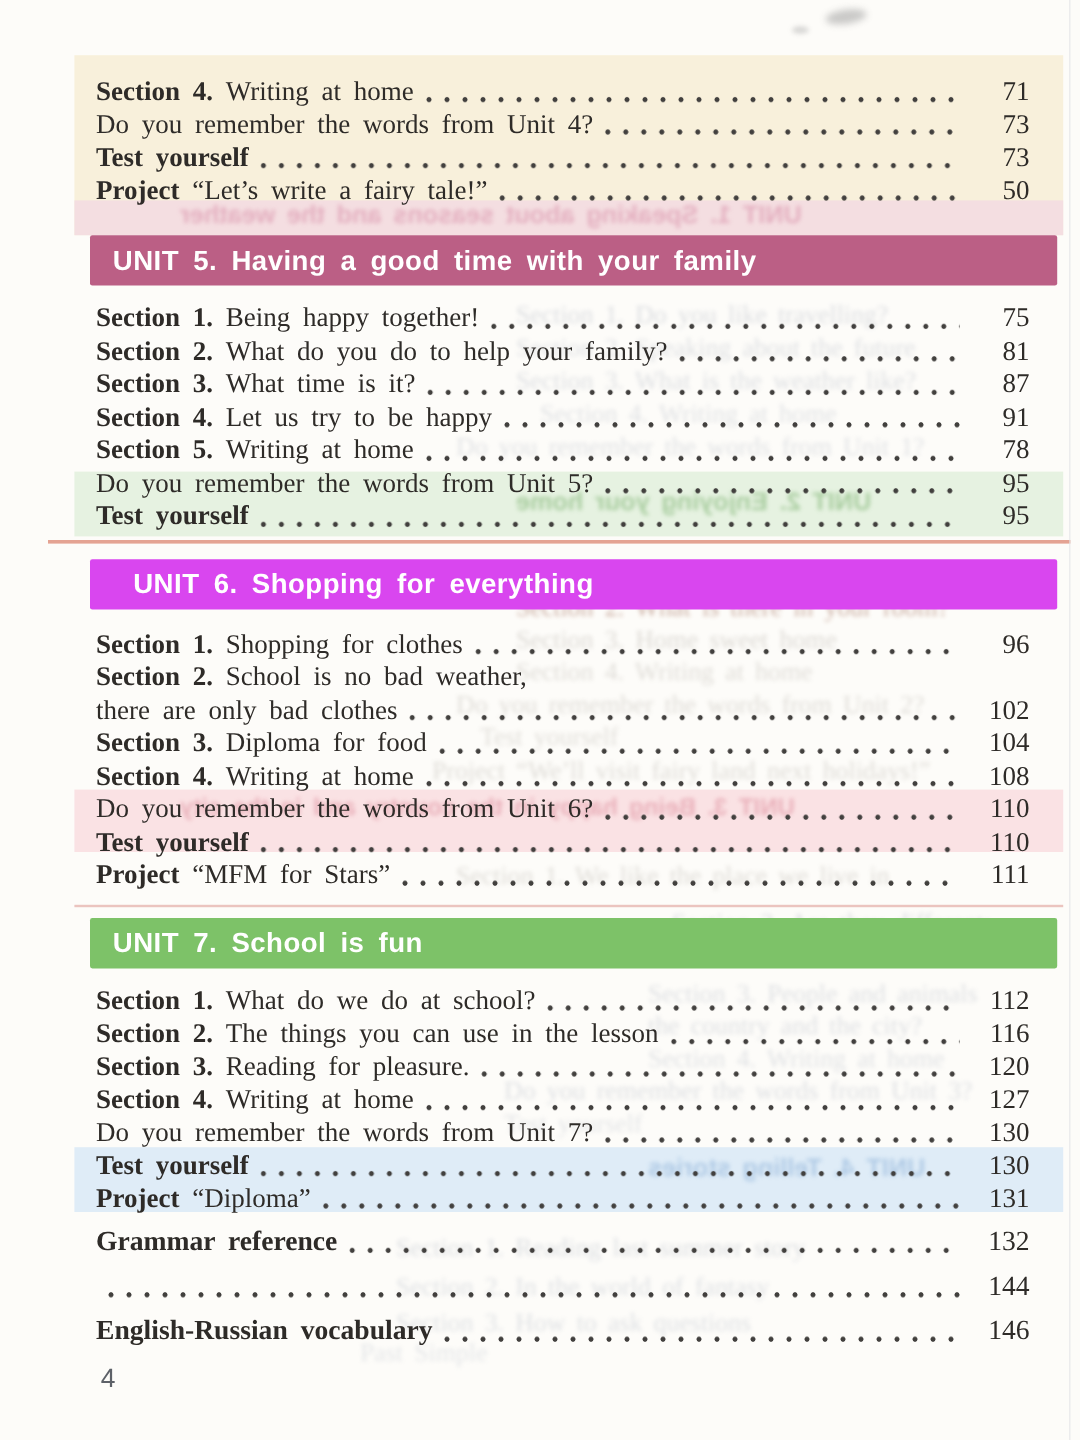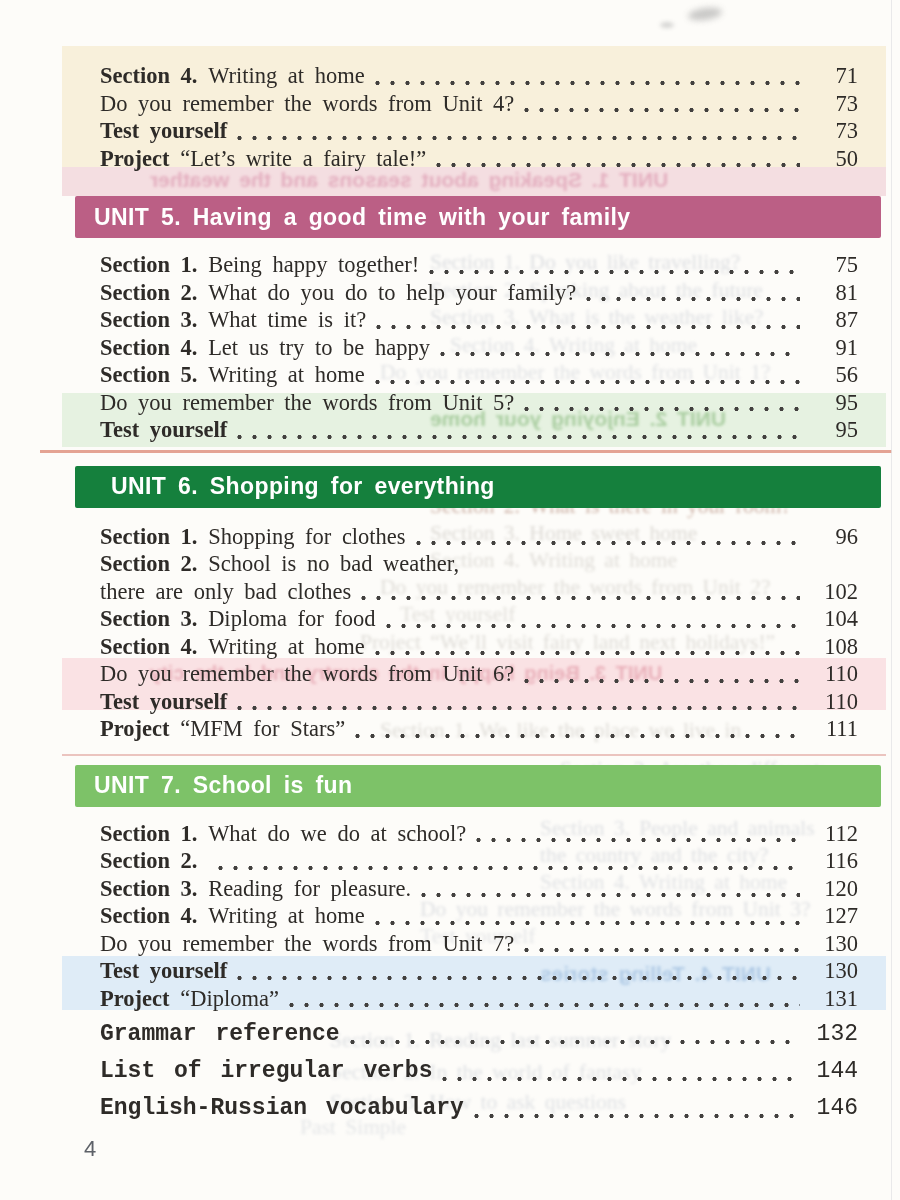--- a/index.html
+++ b/index.html
@@ -19,21 +19,21 @@
   .smudge2{position:absolute;left:660px;top:22px;width:14px;height:6px;background:#9a9a9a;
           border-radius:50%;filter:blur(2px);opacity:.4;}
   .edge-line{position:absolute;left:891px;top:0;width:1px;height:1200px;background:#e3e3e6;opacity:.8;}
   
   .ghost{position:absolute;white-space:pre;pointer-events:none;filter:blur(1.6px);
          font-size:21.5px;word-spacing:4px;}
   .ghost.sans{font-family:"Liberation Sans","DejaVu Sans",sans-serif;font-weight:700;}
   .mir{transform:scaleX(-1);}
   
   #content{position:absolute;left:80px;top:62px;width:778px;}
-  .row{display:flex;align-items:center;line-height:27.5px;font-size:22.5px;word-spacing:5px;margin-left:20px;}
+  .row{display:flex;align-items:center;line-height:27.5px;font-size:22.5px;word-spacing:5px;}
   .pfx{font-weight:700;white-space:pre;}
   .txt{white-space:pre;}
   .leader{flex:1 1 auto;align-self:flex-end;height:6px;margin:0 12px 4px 10px;min-width:12px;
           background-image:radial-gradient(circle at 2.5px 3px,#42403e 1.8px,rgba(0,0,0,0) 2.4px);
           background-size:15px 6px;background-repeat:repeat-x;}
   .pg{min-width:46px;text-align:right;white-space:pre;}
   .banner{height:42px;margin-left:-5px;width:806px;box-sizing:border-box;display:flex;align-items:center;
           padding-left:19px;color:#fff;border-radius:2px;position:relative;
           font-family:"Liberation Sans","DejaVu Sans",sans-serif;font-weight:700;font-size:23px;
           letter-spacing:.4px;word-spacing:5px;}
@@ -138,34 +138,34 @@
           <div class="row">
             <span class="pfx">Section 4. </span>
             <span class="txt">Let us try to be happy</span>
             <span class="leader"></span>
             <span class="pg">91</span>
           </div>
           <div class="row">
             <span class="pfx">Section 5. </span>
             <span class="txt">Writing at home</span>
             <span class="leader"></span>
-            <span class="pg">56</span>
+            <span class="pg">78</span>
           </div>
           <div class="row">
             <span class="txt">Do you remember the words from Unit 5?</span>
             <span class="leader"></span>
             <span class="pg">95</span>
           </div>
           <div class="row">
             <span class="pfx">Test yourself</span>
             <span class="leader"></span>
             <span class="pg">95</span>
           </div>
         </div>
-        <div class="banner" style="background: #15803d; margin-top: 22px; padding-left: 36px;">UNIT 6. Shopping for everything</div>
+        <div class="banner" style="background: #d946ef; margin-top: 22px; padding-left: 36px;">UNIT 6. Shopping for everything</div>
         <div class="unit-rows" style="margin-top: 15px;">
           <div class="row">
             <span class="pfx">Section 1. </span>
             <span class="txt">Shopping for clothes</span>
             <span class="leader"></span>
             <span class="pg">96</span>
           </div>
           <div class="row">
             <span class="pfx">Section 2. </span>
             <span class="txt">School is no bad weather,</span>
@@ -207,20 +207,21 @@
         <div class="banner" style="background: rgb(125, 194, 104); margin-top: 22px;">UNIT 7. School is fun</div>
         <div class="unit-rows" style="margin-top: 13px;">
           <div class="row">
             <span class="pfx">Section 1. </span>
             <span class="txt">What do we do at school?</span>
             <span class="leader"></span>
             <span class="pg">112</span>
           </div>
           <div class="row">
             <span class="pfx">Section 2. </span>
+            <span class="txt">The things you can use in the lesson</span>
             <span class="leader"></span>
             <span class="pg">116</span>
           </div>
           <div class="row">
             <span class="pfx">Section 3. </span>
             <span class="txt">Reading for pleasure.</span>
             <span class="leader"></span>
             <span class="pg">120</span>
           </div>
           <div class="row">
@@ -240,28 +241,27 @@
             <span class="pg">130</span>
           </div>
           <div class="row">
             <span class="pfx">Project </span>
             <span class="txt">“Diploma”</span>
             <span class="leader"></span>
             <span class="pg">131</span>
           </div>
         </div>
       </div>
-    <div id="backmatter" style="margin-top: 9px; font-family: Liberation Mono, monospace;">
+    <div id="backmatter" style="margin-top: 9px;">
         <div class="row">
           <span class="pfx">Grammar reference</span>
           <span class="leader"></span>
           <span class="pg">132</span>
         </div>
         <div class="row bm-row">
-          <span class="pfx">List of irregular verbs</span>
           <span class="leader"></span>
           <span class="pg">144</span>
         </div>
         <div class="row bm-row">
           <span class="pfx">English-Russian vocabulary</span>
           <span class="leader"></span>
           <span class="pg">146</span>
         </div>
       </div>
   </div>

